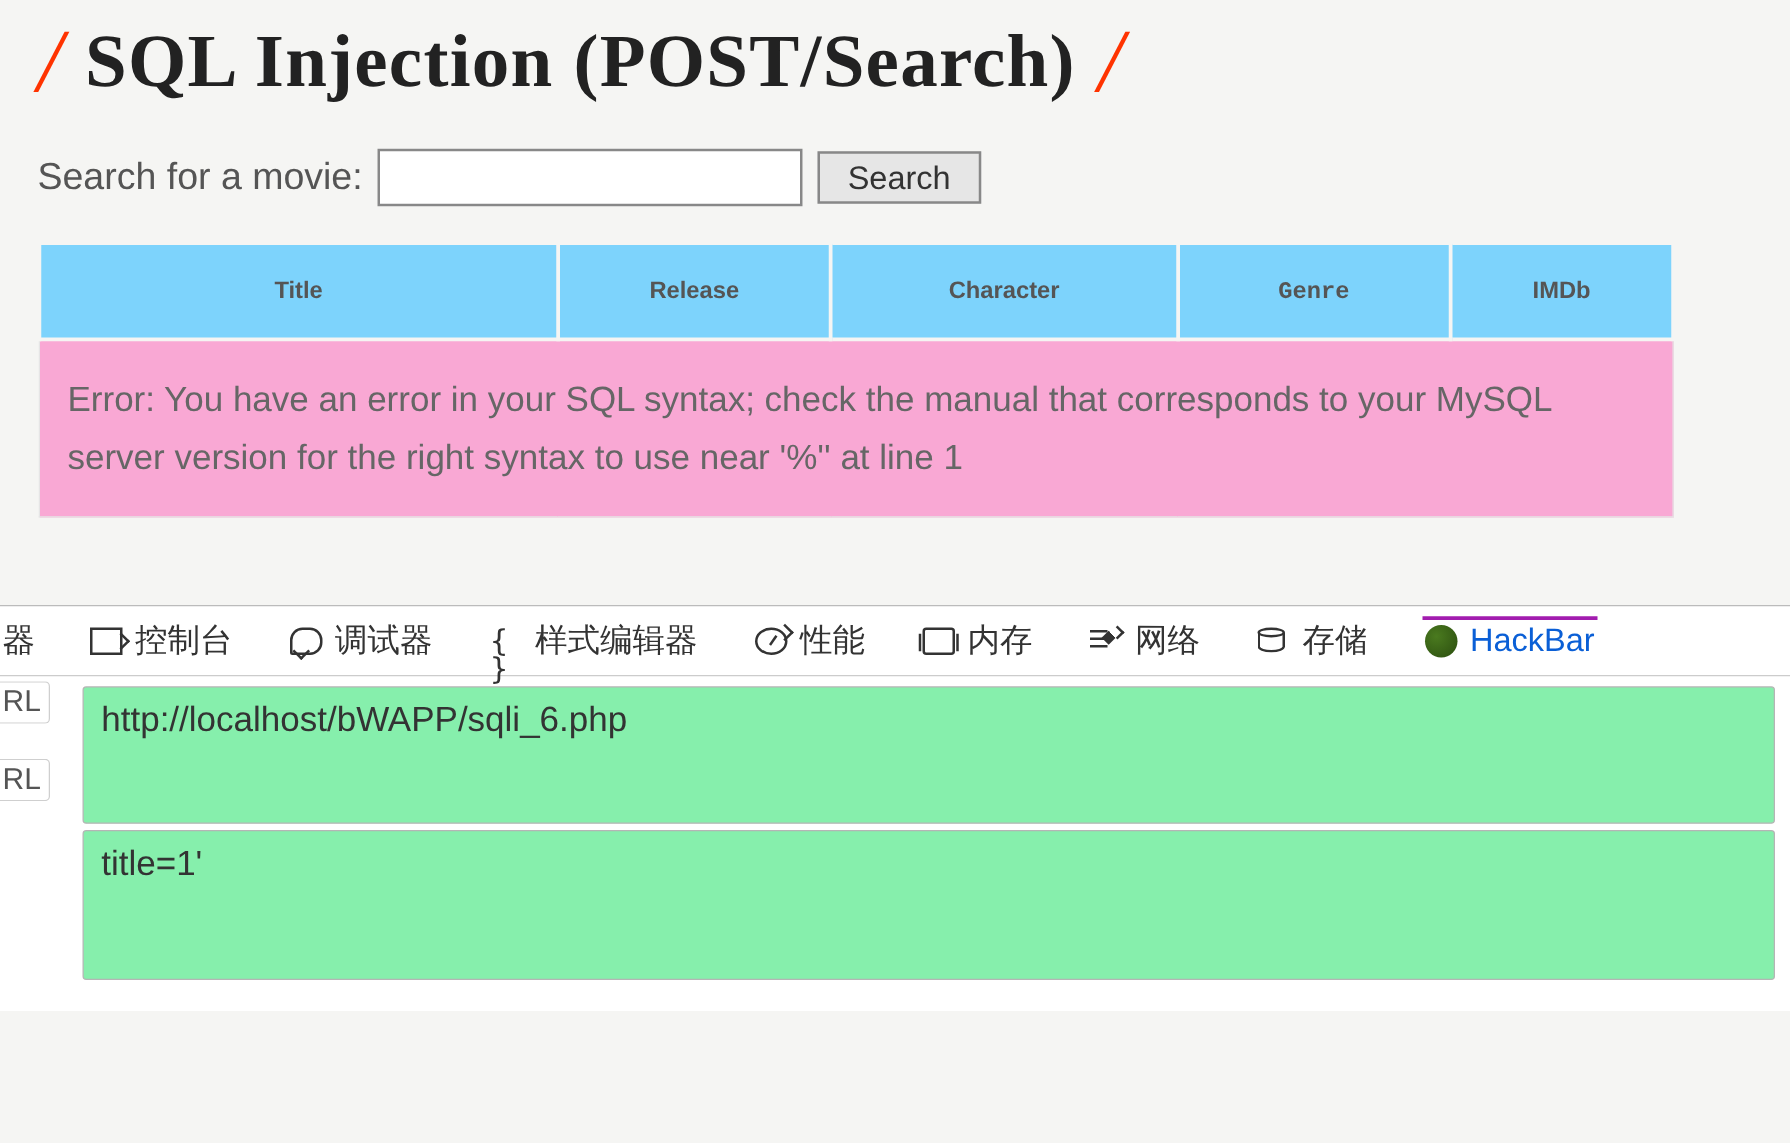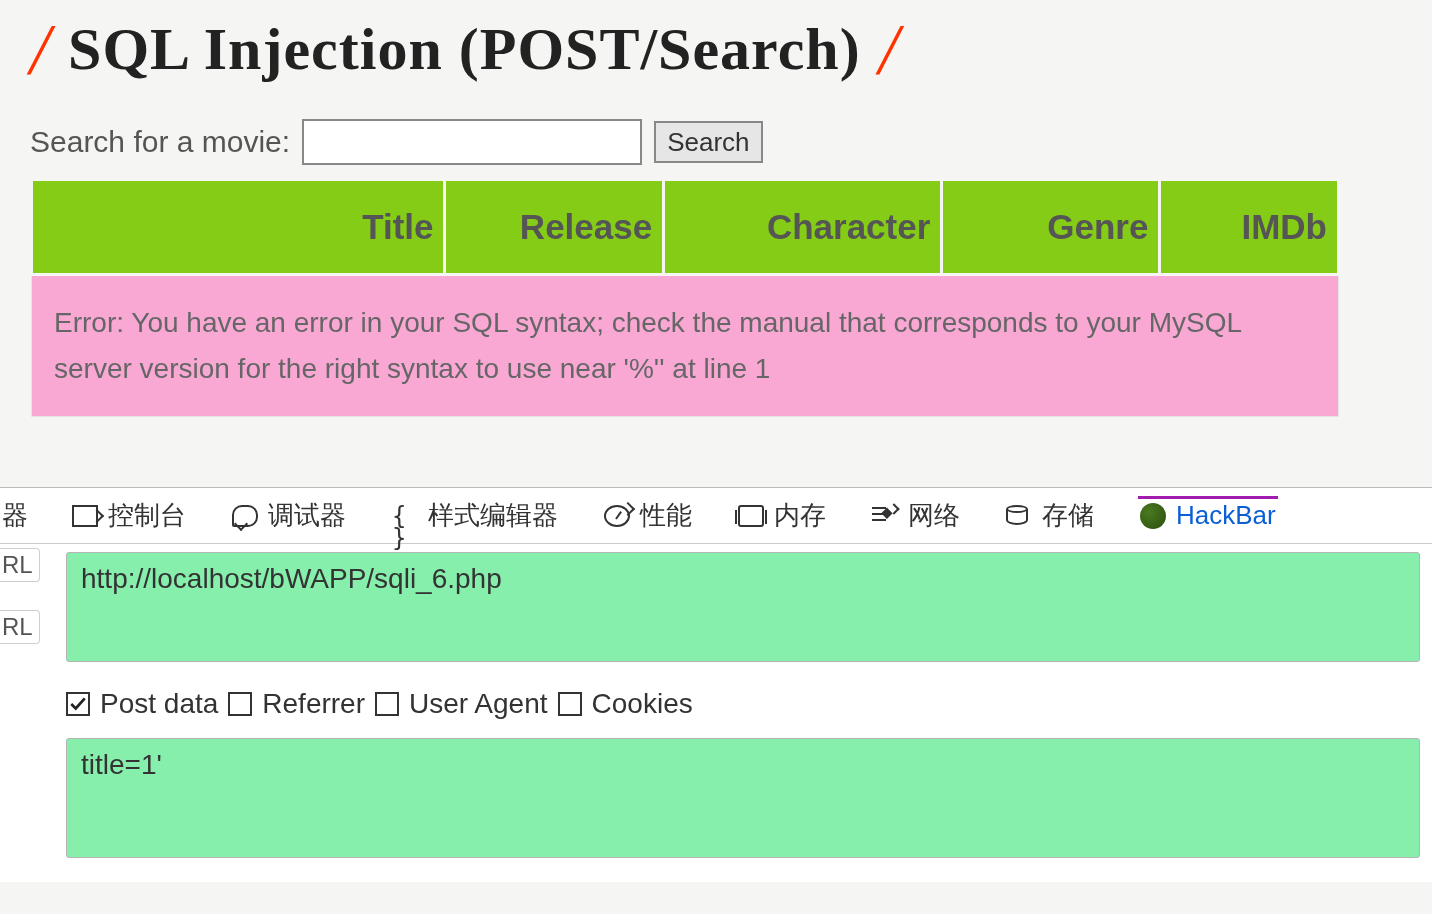--- a/index.html
+++ b/index.html
@@ -30,69 +30,69 @@
     font-family: "Comic Sans MS", "Brush Script MT", cursive;
     font-size: 60px;
     font-weight: 600;
     color: #222;
     letter-spacing: 1px;
   }
   .search-row {
     display: flex;
     align-items: center;
     gap: 12px;
-    margin: 8px 0 13px 0;
+    margin: 8px 0 28px 0;
   }
   .search-label {
     font-size: 30px;
     color: #555;
   }
   .search-input {
     width: 340px;
     height: 46px;
     font-size: 24px;
     padding: 4px 8px;
     background: #fff;
     border: 2px solid #888;
   }
   .search-button {
     height: 42px;
-    padding: 0 11px;
+    padding: 0 22px;
     font-size: 26px;
     color: #333;
     background: #e6e6e6;
     border: 2px solid #888;
     cursor: pointer;
   }
   .movie-table {
     width: 1310px;
     border-collapse: collapse;
     border: 1px solid #ddd;
   }
   .movie-table th {
-    background: #84cc16;
+    background: #7dd3fc;
     color: #555;
-    font-size: 35px;
+    font-size: 19px;
     font-weight: 700;
     padding: 26px 10px;
     border: 3px solid #f5f5f3;
-    text-align: right;
+    text-align: center;
   }
   .movie-table td.error-cell {
     background: #f9a8d4;
     color: #666;
     font-size: 28px;
     padding: 24px 22px;
     line-height: 1.65;
     border: 1px solid #e5e5e5;
   }
   .col-title { width: 420px; }
   .col-release { width: 220px; }
   .col-character { width: 280px; }
-  .col-genre { width: 220px; }
+  .col-genre { width: 220px; font-family: Liberation Mono, monospace; }
   .col-imdb { width: 180px; }
 
   
   .devtools {
     margin-top: 70px;
     background: #fff;
     border-top: 1px solid #bbb;
   }
   .devtools-tabs {
     display: flex;
@@ -286,44 +286,16 @@
   </div>
 
   <div class="dev-body">
     <div class="side-labels">
       <div class="rl-label">RL</div>
       <div class="rl-label">RL</div>
     </div>
 
     <textarea class="url-box" style="">http://localhost/bWAPP/sqli_6.php</textarea>
 
-    <div class="checkbox-row">
-      <label>
-        <span class="cb checked">
-          <svg viewBox="0 0 16 16">
-              <path d="M2 8 L6 12 L14 3" stroke="#222" stroke-width="2.4" fill="none"></path>
-            </svg>
-        </span>
-        <span>Post data</span>
-      </label>
-      <label>
-        <span class="cb">
-          
-        </span>
-        <span>Referrer</span>
-      </label>
-      <label>
-        <span class="cb">
-          
-        </span>
-        <span>User Agent</span>
-      </label>
-      <label>
-        <span class="cb">
-          
-        </span>
-        <span>Cookies</span>
-      </label>
-    </div>
 
     <textarea class="post-box" style="">title=1'</textarea>
   </div>
 </div>
 
 </body></html>

